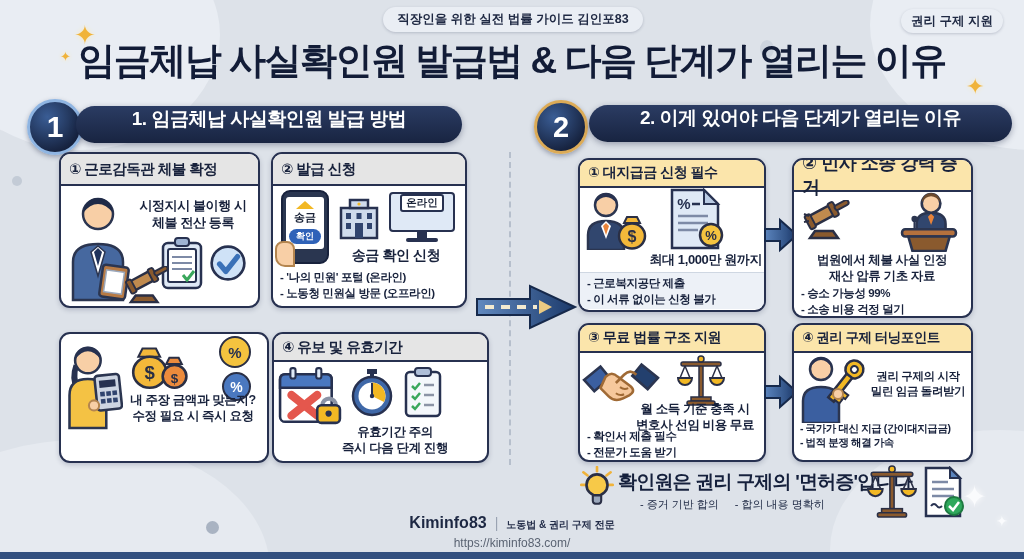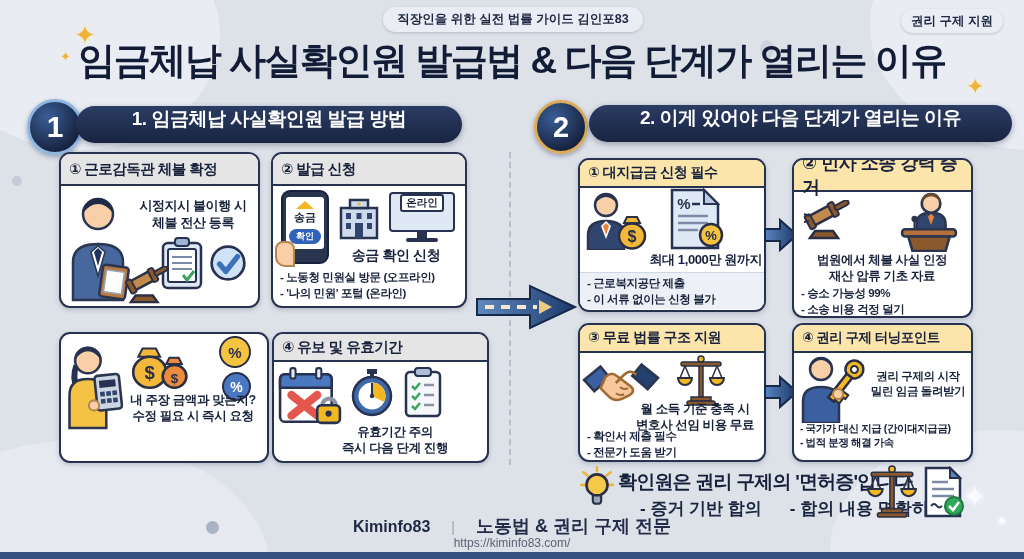--- a/index.html
+++ b/index.html
@@ -25,21 +25,21 @@
 .head-blue{background:#e5e5e5}
 .head-gold{background:#fbe5ab}
 .card-body{position:relative}
 .caption{position:absolute;font-weight:800;white-space:pre-line;text-align:center;color:#18223c;line-height:1.3;letter-spacing:-0.4px}
 .bullets{position:absolute;font-weight:800;color:#18223c;line-height:1.38;letter-spacing:-0.4px}
 .sparkle{position:absolute;color:#f0b33a;text-shadow:0 0 5px #ffe9b0;line-height:1}
 .sparkle::before{content:"\2726"}
 .sparkle.white{color:#fafbfd;text-shadow:0 0 6px #fff}
 .coin{position:absolute;border-radius:50%;display:flex;align-items:center;justify-content:center;font-weight:900;border:2.5px solid #2a2f45}
 .divider-dashed{position:absolute;border-left:2px dashed #b6bfcc}
-.footer-row{position:absolute;width:100%;display:flex;justify-content:center;align-items:baseline;gap:21px}
+.footer-row{position:absolute;width:100%;display:flex;justify-content:center;align-items:baseline;gap:8px}
 </style>
 </head>
 <body>
 
 <div id="canvas">
 
   <div class="blob" style="left:-60px;top:-80px;width:280px;height:230px"></div>
   <div class="blob" style="left:870px;top:-100px;width:330px;height:250px"></div>
   <div class="blob" style="left:-110px;top:440px;width:380px;height:260px;background:#e6eaf0"></div>
   <div class="blob" style="left:830px;top:430px;width:340px;height:240px;background:#e6eaf0"></div>
@@ -149,22 +149,22 @@
       </div>
       <div class="abs" style="left:116px;top:6px;width:66px;height:52px">
         <div style="position:absolute;left:0;top:0;right:0;height:40px;background:#dfe9f6;border:2.5px solid #273150;border-radius:4px;display:flex;align-items:flex-start;justify-content:center">
           <span style="background:#fff;border:2px solid #273150;border-radius:3px;font-size:10.5px;font-weight:900;padding:0 4px">온라인</span>
         </div>
         <div style="position:absolute;left:28px;top:40px;width:10px;height:6px;background:#273150"></div>
         <div style="position:absolute;left:17px;top:46px;width:32px;height:4px;background:#273150;border-radius:2px"></div>
       </div>
       <div class="caption" style="left:58px;top:60px;width:130px;font-size:14px">송금 확인 신청</div>
       <div class="bullets" style="left:7px;top:84px;font-size:11.5px">
+        <div>- '나의 민원' 포털 (온라인)</div>
         <div>- 노동청 민원실 방문 (오프라인)</div>
-        <div>- '나의 민원' 포털 (온라인)</div>
       </div>
     </div>
   </div>
 
   <div class="card" style="left:59px;top:332px;width:210px;height:131px">
     <div class="card-body" style="height:98px">
       <div class="abs" style="left:2px;top:2px">
         <svg width="60" height="94" viewBox="0 0 58 92">
           <path d="M10 28 q-5 14 1 24 l5-2 q-4-10-1-20 z" fill="#273150"></path>
           <path d="M6 90 v-32 q0-16 18-16 q18 0 18 16 v32 z" fill="#f4c244" stroke="#2b3550" stroke-width="2.5"></path>
@@ -447,21 +447,21 @@
           <path d="M29 6 l-4 3"></path>
           <path d="M1 18 h5"></path>
           <path d="M26 18 h5"></path>
           <path d="M16 1 v4"></path>
       </g>
       <circle cx="16" cy="18" r="10" fill="#f7c948" stroke="#2a2f45" stroke-width="2.5"></circle>
       <path d="M12 28 h8 v5 q0 3 -4 3 q-4 0 -4 -3 z" fill="#9aa7bb" stroke="#2a2f45" stroke-width="2"></path>
     </svg>
   </div>
   <div class="abs" style="left:618px;top:469px;font-size:19px;font-weight:900;color:#15203c;letter-spacing:-0.8px">확인원은 권리 구제의 '면허증'입니다</div>
-  <div class="abs" style="left:640px;top:497px;display:flex;gap:28px;font-size:17px;font-weight:700;color:#1a2540">
+  <div class="abs" style="left:640px;top:497px;display:flex;gap:16px;font-size:11px;font-weight:400;color:#1a2540">
     <span>- 증거 기반 합의</span>
     <span>- 합의 내용 명확히</span>
   </div>
   <div class="abs" style="left:866px;top:462px">
     <svg width="52" height="58" viewBox="0 0 50 54">
       <rect x="23" y="6" width="4" height="38" fill="#8a5a2e" stroke="#2a2f45" stroke-width="1.5"></rect>
       <rect x="5" y="9" width="40" height="4" rx="2" fill="#8a5a2e" stroke="#2a2f45" stroke-width="1.5"></rect>
       <circle cx="25" cy="6" r="3" fill="#f2b824" stroke="#2a2f45" stroke-width="1.5"></circle>
       <path d="M9 13 l-5 12 M9 13 l5 12" stroke="#2a2f45" stroke-width="1.5" fill="none"></path>
       <path d="M2 25 h14 a7 7 0 0 1 -14 0 z" fill="#f2b824" stroke="#2a2f45" stroke-width="2"></path>
@@ -482,18 +482,18 @@
         </g>
       <path d="M9 40 q3-4 6 0 q2 3 5 0" stroke="#273150" stroke-width="2" fill="none"></path>
       <circle cx="32" cy="40" r="9" fill="#2fa85c" stroke="#1e7a41" stroke-width="2"></circle>
       <path d="M27 40 l4 4 6-8" stroke="#fff" stroke-width="2.5" fill="none"></path>
     </svg>
   </div>
 
   <div class="footer-row" style="top:514px">
     <span style="font-size:16px;font-weight:900;color:#1c2742">Kiminfo83</span>
     <span style="font-size:14px;color:#9aa3b2">|</span>
-    <span style="font-size:18px;font-weight:800;color:#232d49">노동법 &amp; 권리 구제 전문</span>
+    <span style="font-size:10px;font-weight:800;color:#232d49">노동법 &amp; 권리 구제 전문</span>
   </div>
   <div class="abs" style="left:0;top:536px;width:100%;text-align:center;font-size:12px;color:#5a6372">https://kiminfo83.com/</div>
   <div class="abs" style="left:0;top:552px;width:1024px;height:7px;background:#33507f"></div>
 
 </div>
 
 </body></html>

